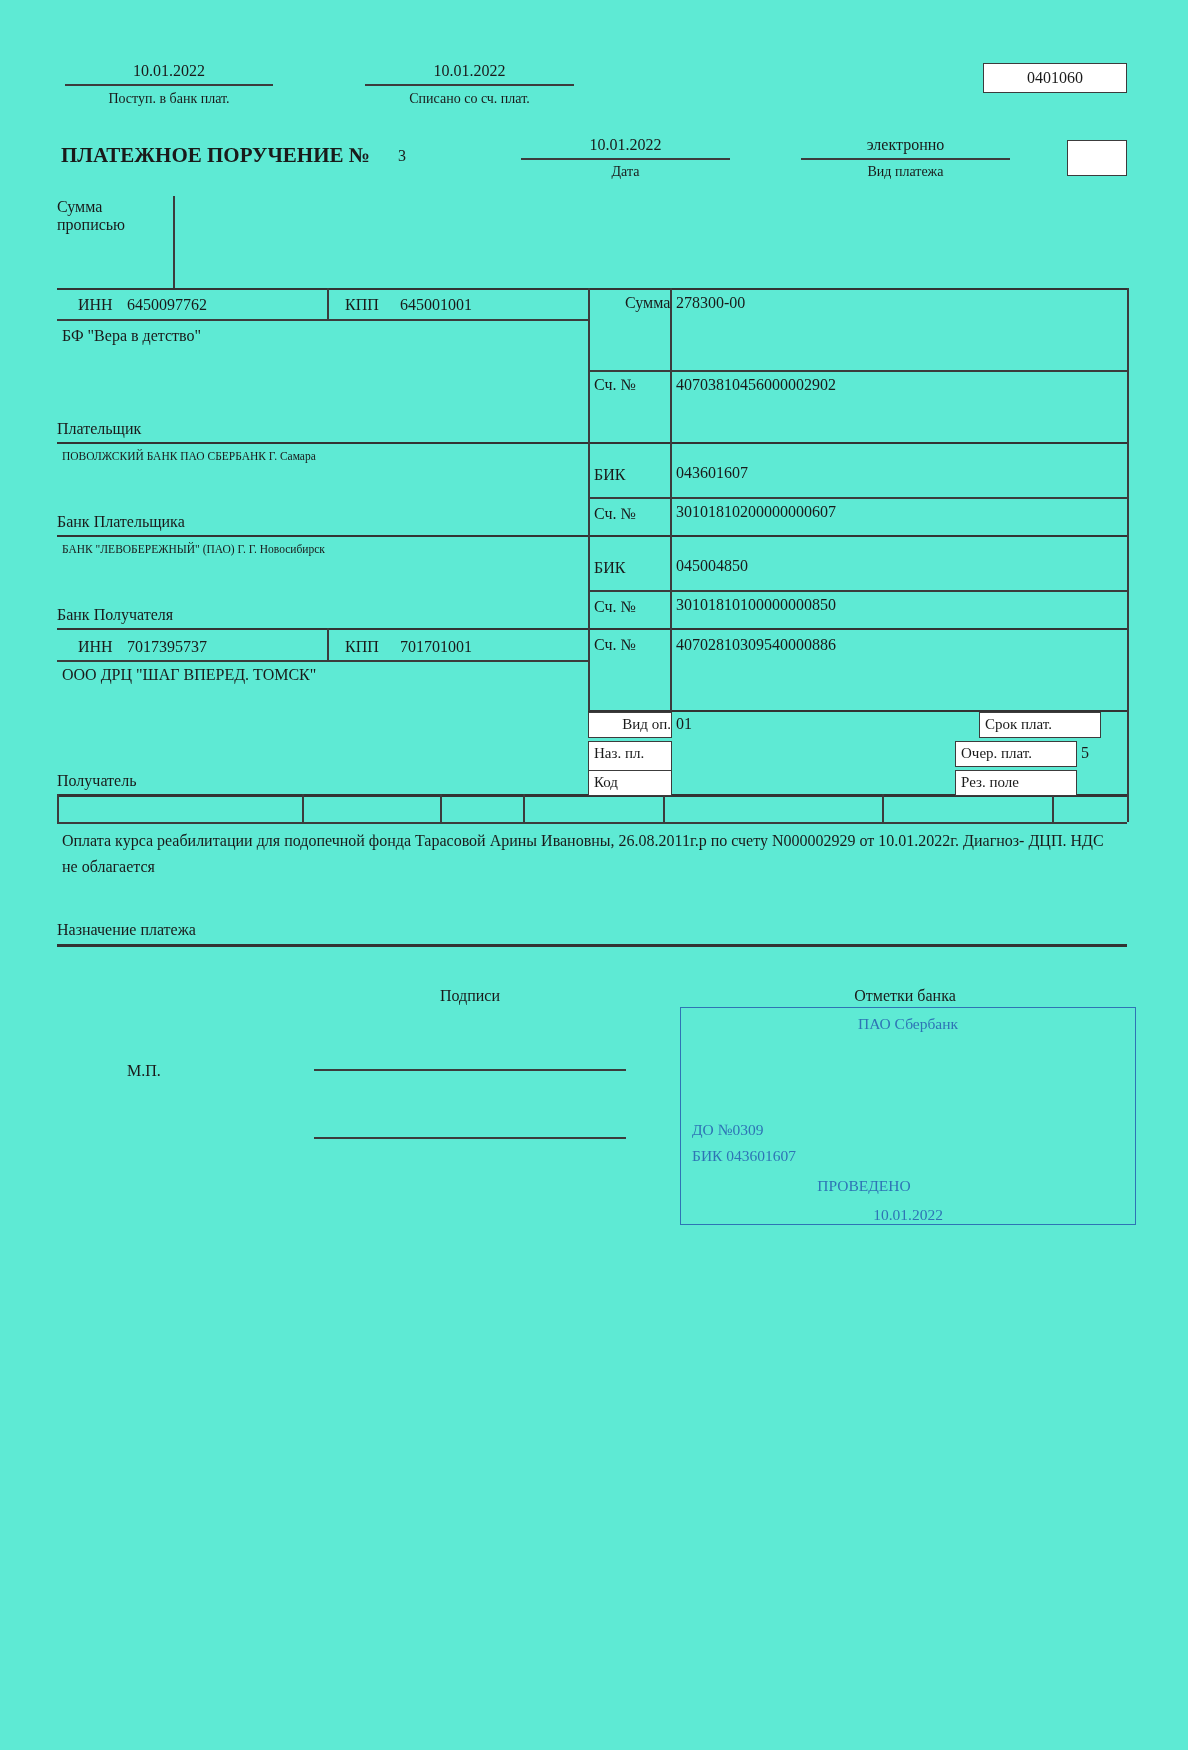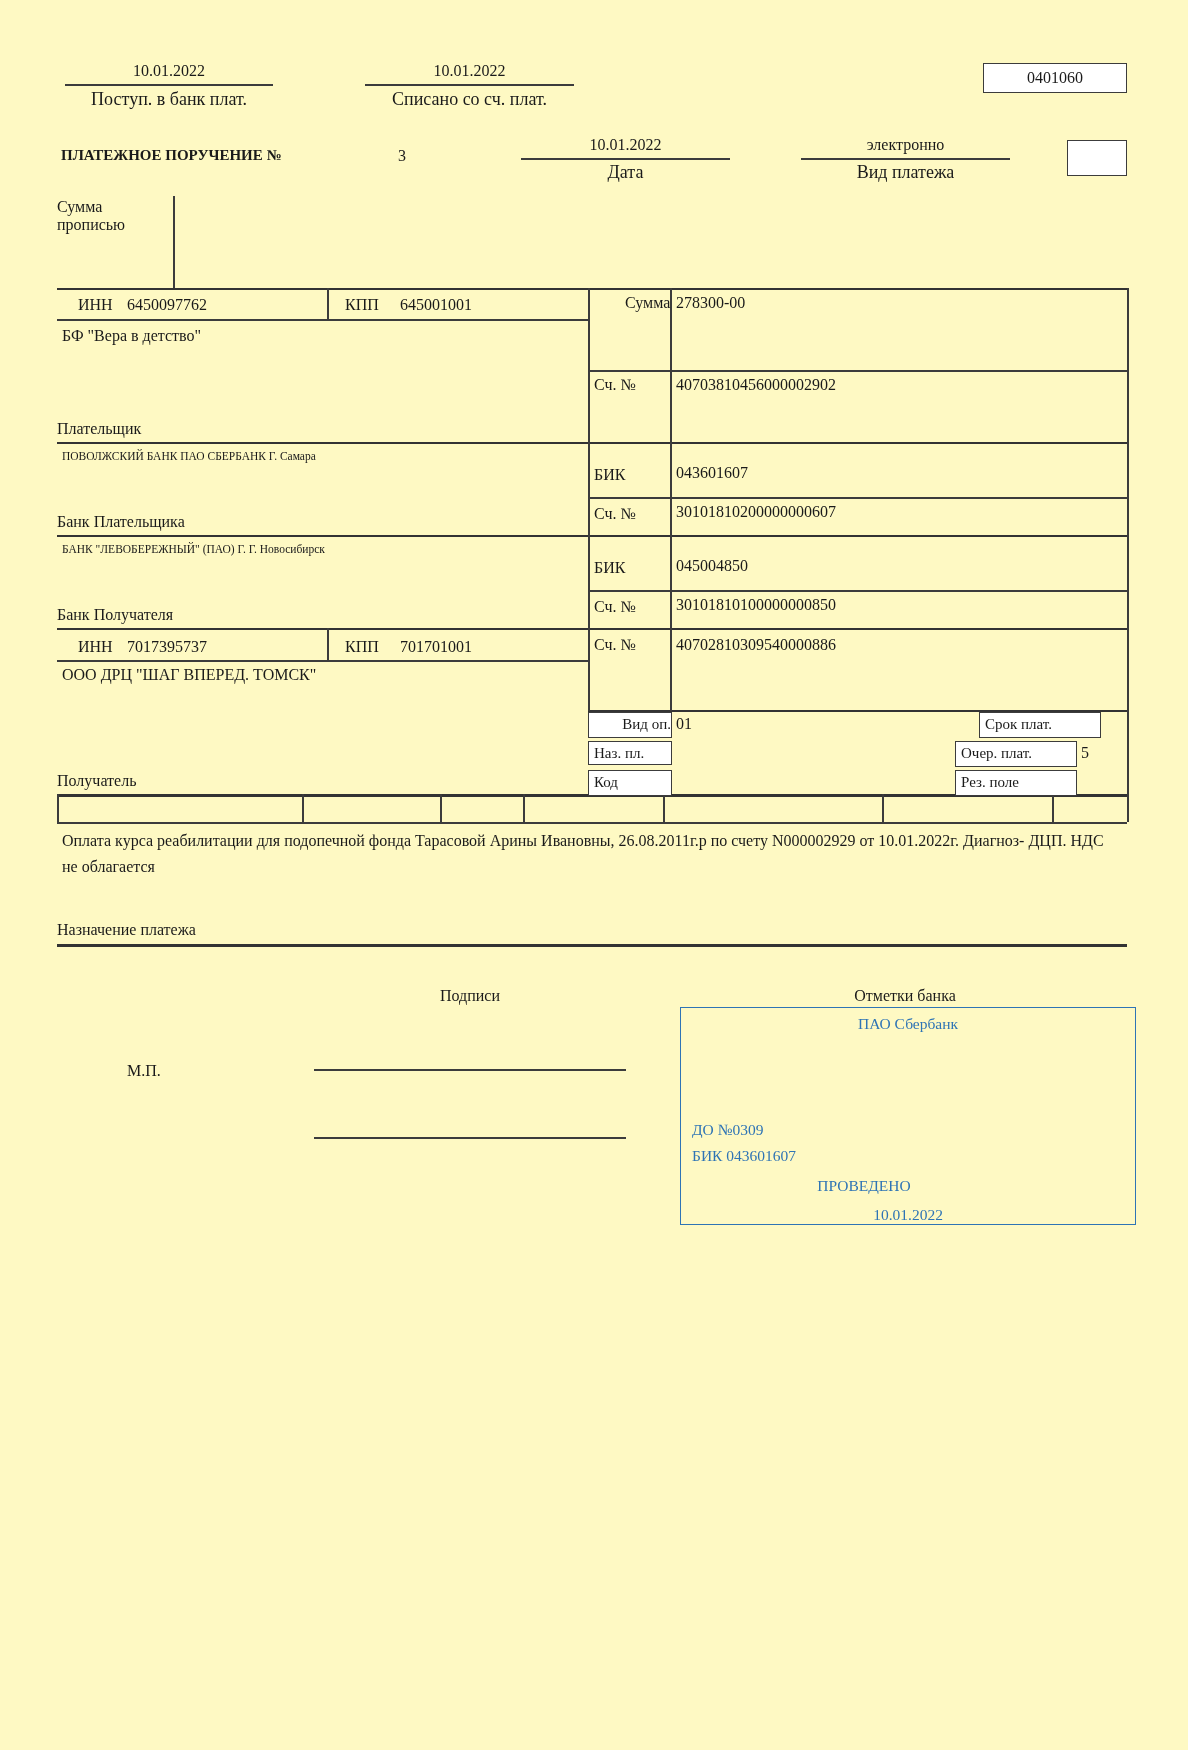--- a/index.html
+++ b/index.html
@@ -1,23 +1,23 @@
 <!DOCTYPE html>
 <html style="--stamp-blue: #2e74b5;"><head>
 <meta charset="utf-8">
 <style>
   html,body{margin:0;padding:0;background:#888;}
-  .page{position:relative;width:1188px;height:1750px;background:#fef9c3;margin:0 auto;
+  .page{position:relative;width:1188px;height:1750px;background:#5eead4;margin:0 auto;
         font-family:"Liberation Serif","DejaVu Serif",serif;color:#1a1a1a;overflow:hidden;}
   .t{position:absolute;white-space:nowrap;font-size:16px;line-height:18px;}
   .wrap{white-space:normal;}
   .c{text-align:center;}
   .b{font-weight:bold;}
   .sm{font-size:11.5px;line-height:13px;}
-  .lbl{font-size:18px;}
+  .lbl{font-size:14px;}
   .hl{position:absolute;height:1.5px;background:#3c3c3c;}
   .hl2{position:absolute;height:2px;background:#333;}
   .hl3{position:absolute;height:3px;background:#333;}
   .vl{position:absolute;width:1.5px;background:#3c3c3c;}
   .box{position:absolute;border:1.6px solid #3c3c3c;box-sizing:border-box;background:#fff;}
   .mini{position:absolute;border:1.5px solid #3c3c3c;box-sizing:border-box;background:#fff;
         font-size:15px;line-height:23px;padding-left:5px;}
   .stampbox{position:absolute;border:1.6px solid var(--stamp-blue,#2e74b5);box-sizing:border-box;}
   .st{position:absolute;font-size:15.5px;line-height:20px;color:var(--stamp-blue,#2e74b5);white-space:nowrap;}
 </style>
@@ -29,21 +29,21 @@
   <div class="t c" style="left:65px;top:62px;width:208px;">10.01.2022</div>
   <div class="hl" style="left:65px;top:84px;width:208px;"></div>
   <div class="t c lbl" style="left:65px;top:90px;width:208px;">Поступ. в банк плат.</div>
 
   <div class="t c" style="left:365px;top:62px;width:209px;">10.01.2022</div>
   <div class="hl" style="left:365px;top:84px;width:209px;"></div>
   <div class="t c lbl" style="left:365px;top:90px;width:209px;">Списано со сч. плат.</div>
 
   <div class="box c" style="left:983px;top:63px;width:144px;height:30px;line-height:27px;font-size:16px;">0401060</div>
 
-  <div class="t b" style="left:61px;top:146px;font-size:15px;">ПЛАТЕЖНОЕ ПОРУЧЕНИЕ №</div>
+  <div class="t b" style="left:61px;top:146px;font-size:21px;">ПЛАТЕЖНОЕ ПОРУЧЕНИЕ №</div>
   <div class="t" style="left:398px;top:147px;">3</div>
 
   <div class="t c" style="left:521px;top:136px;width:209px;">10.01.2022</div>
   <div class="hl" style="left:521px;top:158px;width:209px;"></div>
   <div class="t c lbl" style="left:521px;top:163px;width:209px;">Дата</div>
 
   <div class="t c" style="left:801px;top:136px;width:209px;">электронно</div>
   <div class="hl" style="left:801px;top:158px;width:209px;"></div>
   <div class="t c lbl" style="left:801px;top:163px;width:209px;">Вид платежа</div>
 
@@ -73,21 +73,21 @@
 
   <div class="vl" style="left:57px;top:794px;height:28px;"></div>
   <div class="vl" style="left:302px;top:794px;height:28px;"></div>
   <div class="vl" style="left:440px;top:794px;height:28px;"></div>
   <div class="vl" style="left:523px;top:794px;height:28px;"></div>
   <div class="vl" style="left:663px;top:794px;height:28px;"></div>
   <div class="vl" style="left:882px;top:794px;height:28px;"></div>
   <div class="vl" style="left:1052px;top:794px;height:28px;"></div>
 
   <div class="mini" style="left:588px;top:712px;width:84px;height:26px;text-align:right;">Вид оп.</div>
-  <div class="mini" style="left:588px;top:741px;width:84px;height:24px;">Наз. пл.</div>
+  <div class="mini" style="left:588px;top:741px;width:84px;height:30px;">Наз. пл.</div>
   <div class="mini" style="left:588px;top:770px;width:84px;height:26px;">Код</div>
   <div class="mini" style="left:955px;top:712px;width:122px;height:26px;margin-left:24px;">Срок плат.</div>
   <div class="mini" style="left:955px;top:741px;width:122px;height:26px;">Очер. плат.</div>
   <div class="mini" style="left:955px;top:770px;width:122px;height:26px;">Рез. поле</div>
 
   <div class="t" style="left:78px;top:296px;">ИНН</div>
   <div class="t" style="left:127px;top:296px;">6450097762</div>
   <div class="t" style="left:345px;top:296px;">КПП</div>
   <div class="t" style="left:400px;top:296px;">645001001</div>
   <div class="t" style="left:594px;top:294px;margin-left:31px;">Сумма</div>

